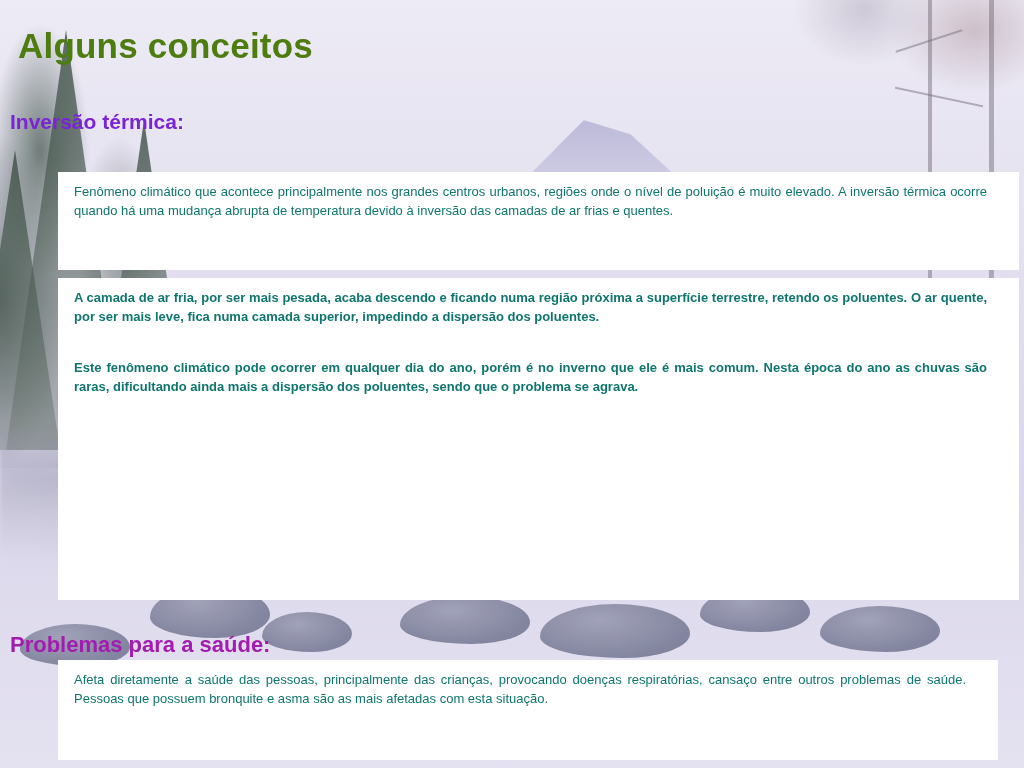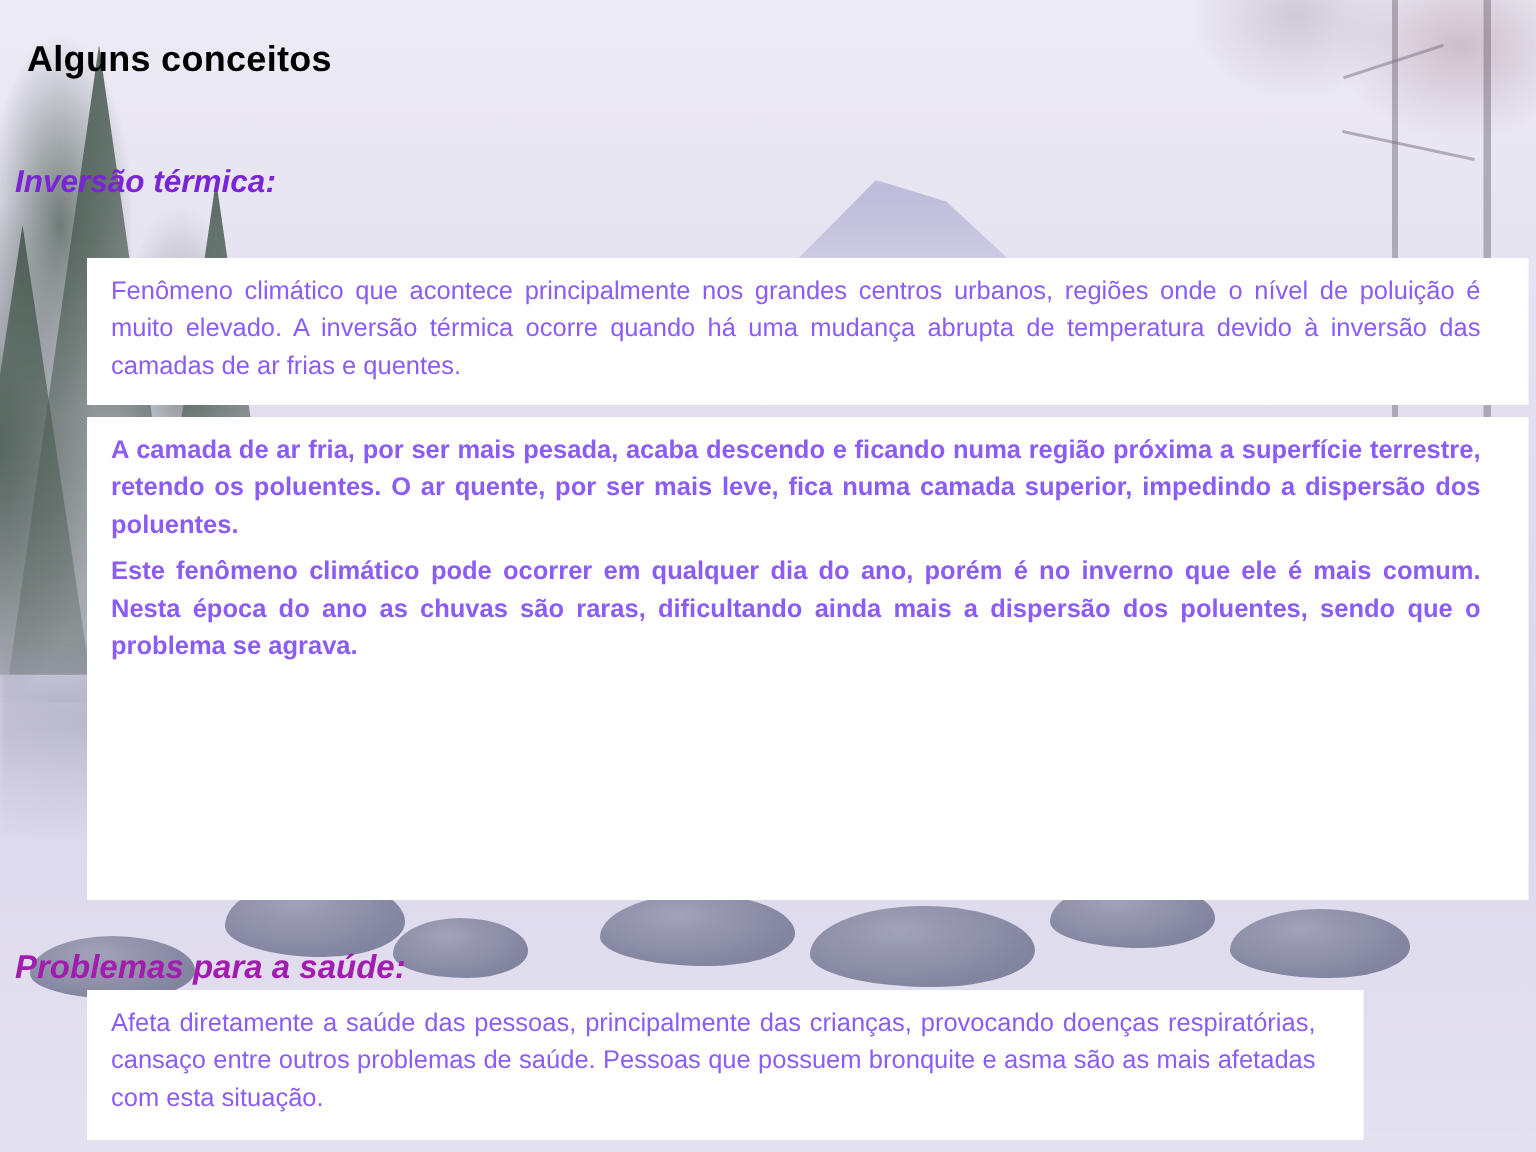--- a/index.html
+++ b/index.html
@@ -106,73 +106,72 @@
 
   
   .content {
     position: absolute;
     inset: 0;
   }
   .slide-title {
     position: absolute;
     left: 18px;
     top: 26px;
-    font-size: 24px;
+    font-size: 35px;
     font-weight: bold;
-    color: #000000;
+    color: #4d7c0f;
     letter-spacing: 0.2px;
   }
   .section-head {
     position: absolute;
     font-size: 21px;
     font-weight: bold;
     color: #7a24d6;
-    font-style: italic;
   }
   .section-head.a { left: 10px; top: 110px; }
   .section-head.b {
     left: 10px;
     top: 632px;
     color: #a21caf;
     font-size: 22px;
   }
   .card {
     position: absolute;
     background: #ffffff;
-    color: #8b5cf6;
-    font-size: 17px;
+    color: #0f766e;
+    font-size: 13px;
     line-height: 1.47;
     padding: 10px 32px 12px 16px;
     box-sizing: border-box;
   }
   .card p {
     margin: 0;
   }
   .card p + p {
-    margin-top: 6px;
+    margin-top: 32px;
   }
   .justify { text-align: justify; }
   .justify-last p { text-align: justify; font-weight: bold; }
 
   .card-1 {
     left: 58px;
     top: 172px;
     width: 961px;
     height: 98px;
   }
   .card-2 {
     left: 58px;
     top: 278px;
     width: 961px;
     height: 322px;
   }
   .card-3 {
     left: 58px;
     top: 660px;
-    width: 851px;
+    width: 940px;
     height: 100px;
   }
 </style>
 </head>
 <body>
 
 <div class="slide">
 
   <div class="bg">
     <div class="mountain"></div>

